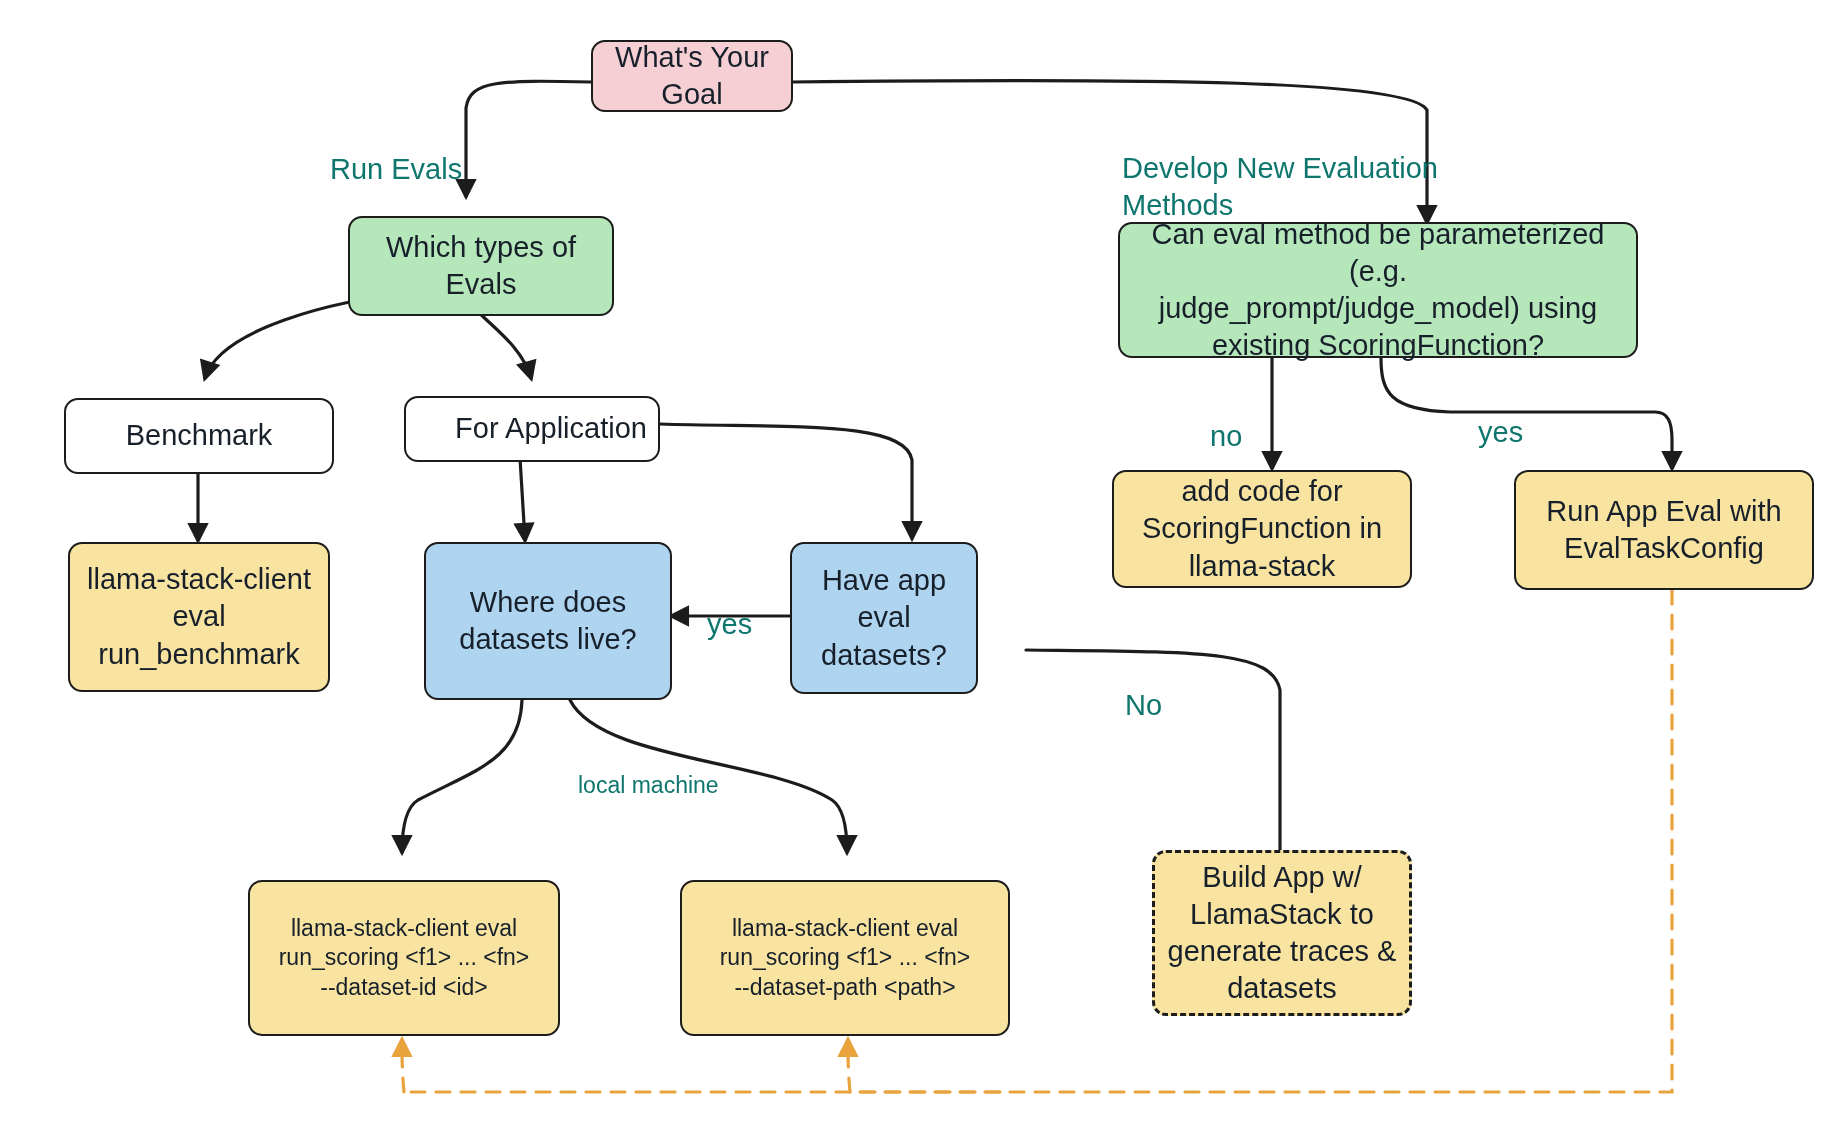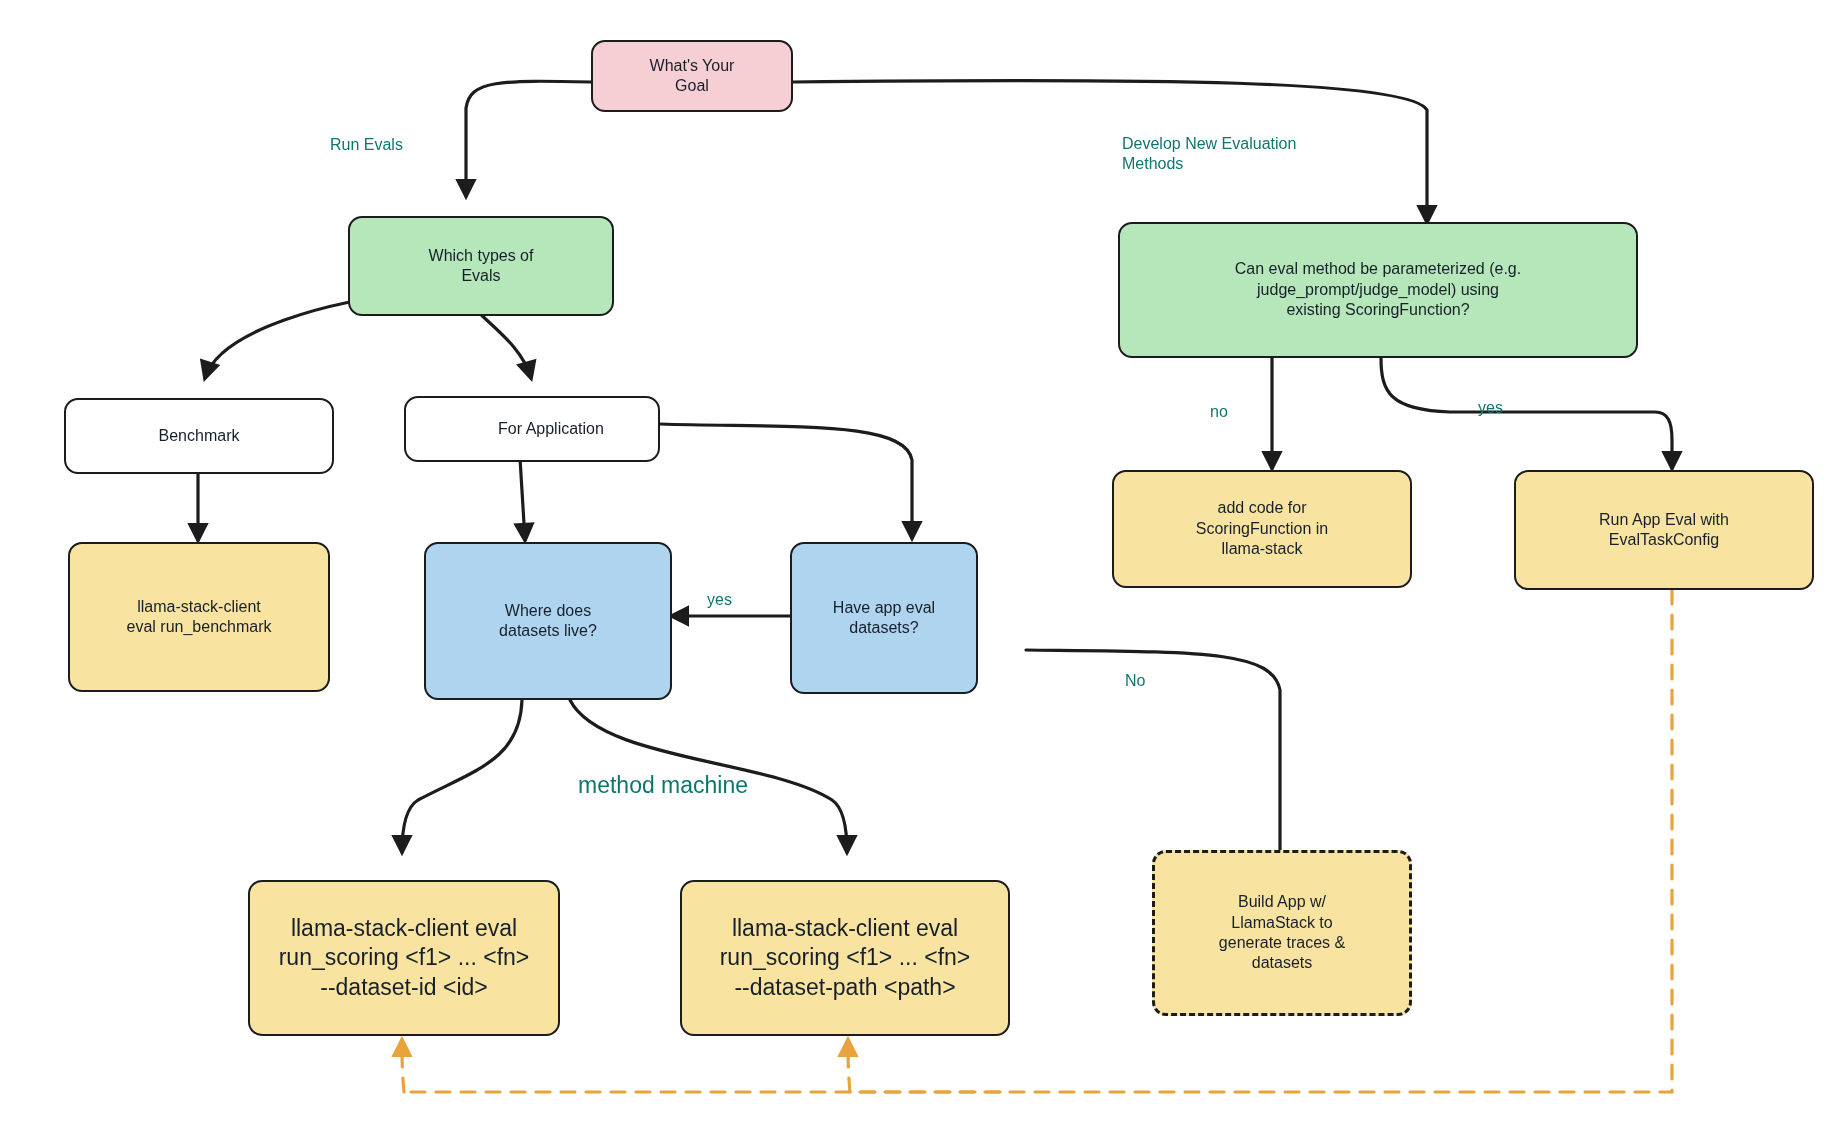--- a/index.html
+++ b/index.html
@@ -55,21 +55,21 @@
   }
   .edge-label {
     position: absolute;
     color: #0f766e;
     font-size: 21px;
     line-height: 1.25;
     white-space: pre-line;
     background: transparent;
   }
   .fs23 { font-size: 23px; }
-  .fs24 { font-size: 16px; }
+  .fs24 { font-size: 29px; }
 </style>
 </head>
 <body>
 
 <div id="canvas">
 
   <svg class="edges" viewBox="0 0 1840 1124">
     <defs>
       <marker id="arrow" viewBox="0 0 12 12" refX="9" refY="6" markerWidth="8" markerHeight="8" orient="auto-start-reverse">
         <path d="M1,1 L11,6 L1,11 z" fill="#1c1c1c"></path>
@@ -205,16 +205,16 @@
   <div class="edge-label fs24" style="left:707px; top:570px;">
     <span>yes</span>
   </div>
 
   <div class="edge-label fs24" style="left:1125px; top:651px;">
     <span>No</span>
   </div>
 
 
   <div class="edge-label fs23" style="left:578px; top:742px;">
-    <span>method machine</span>
+    <span>local machine</span>
   </div>
 
 </div>
 
 </body></html>

